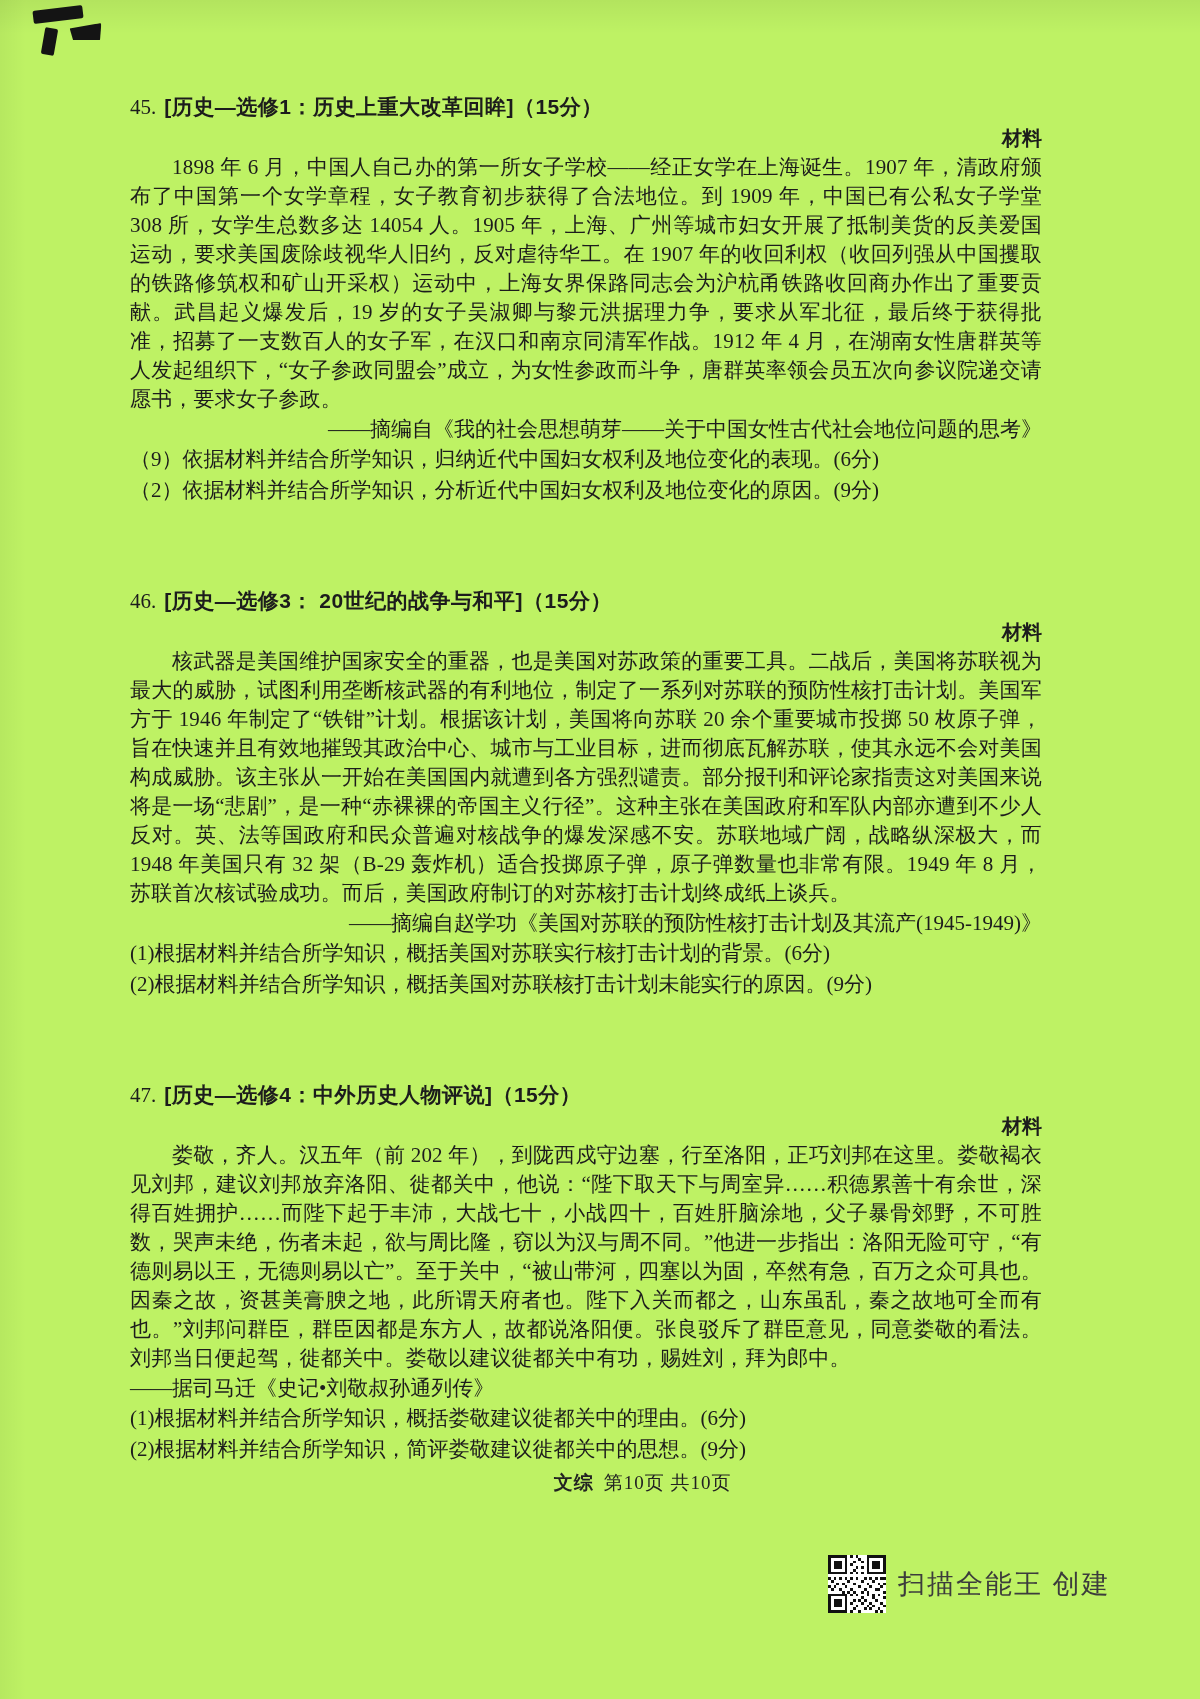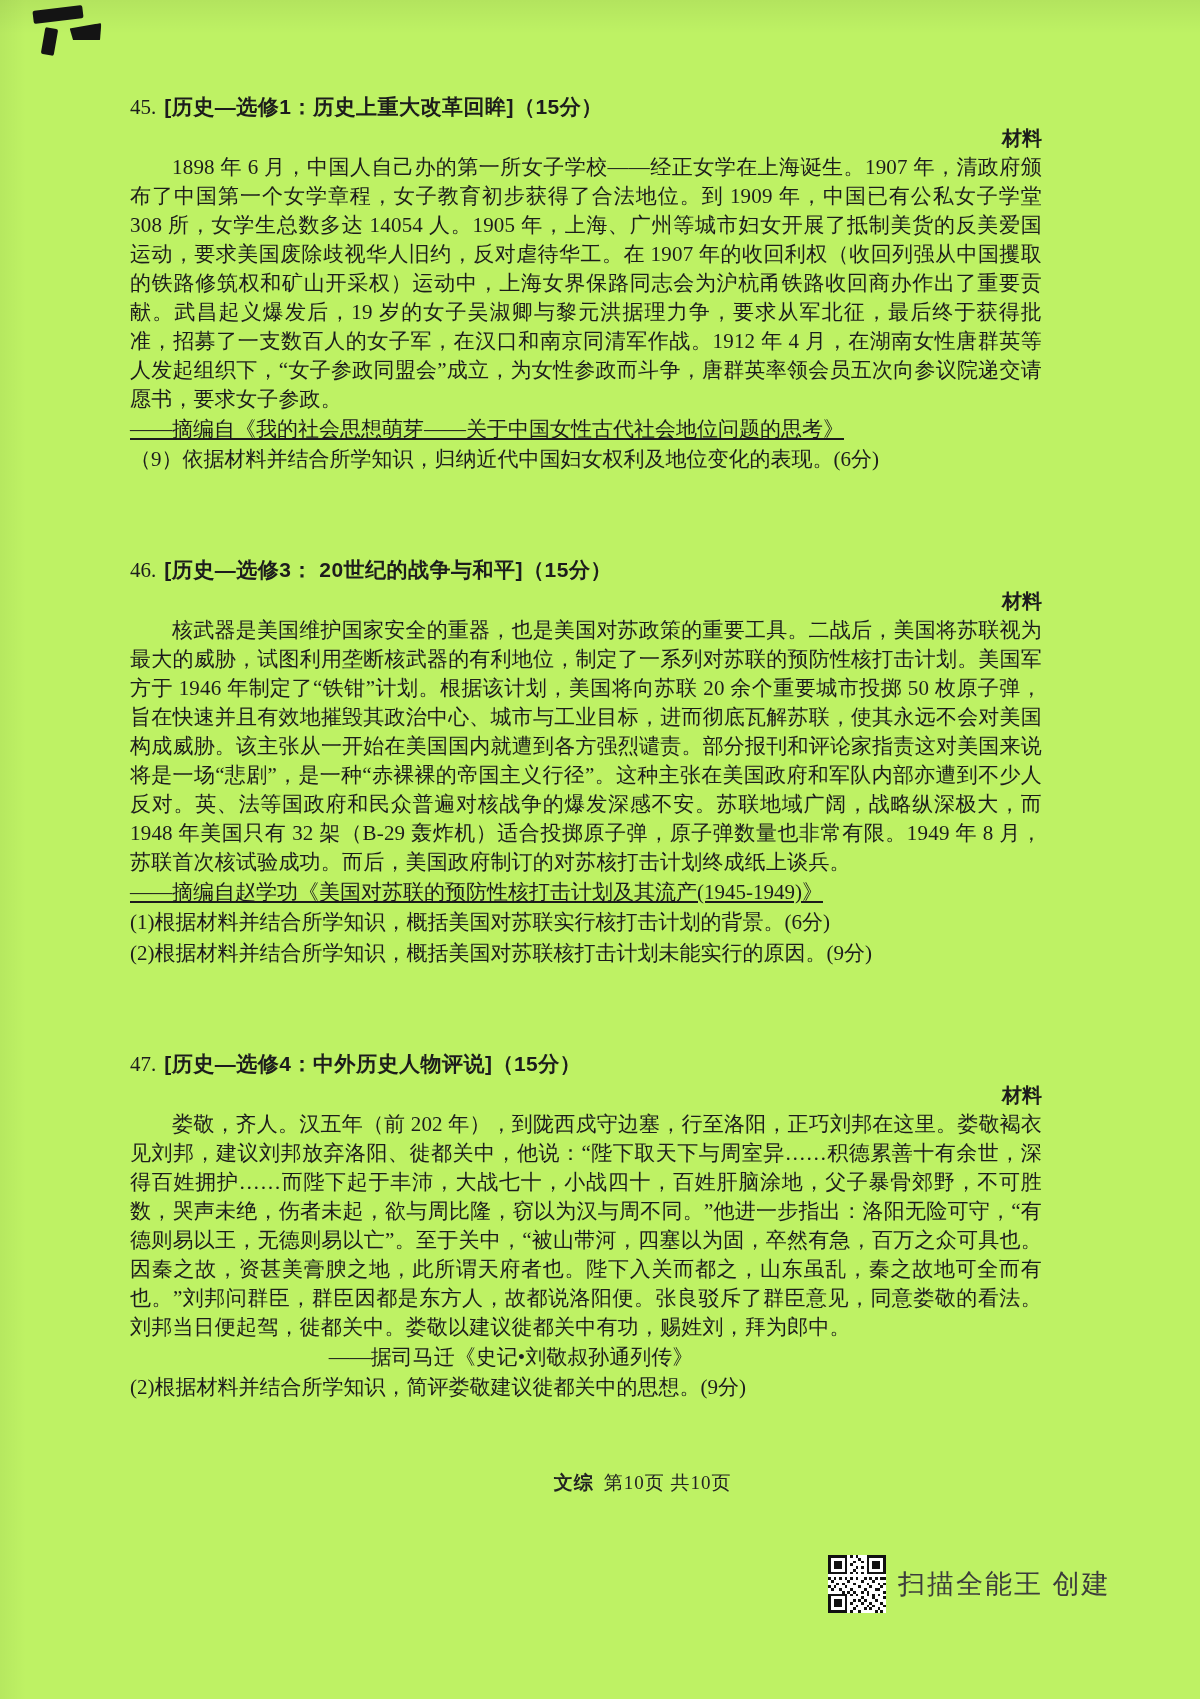--- a/index.html
+++ b/index.html
@@ -61,22 +61,22 @@
     font-size: 21px;
     line-height: 29px;
     text-align: justify;
     text-indent: 2em;
     letter-spacing: 0.2px;
   }
   .source {
     font-size: 21px;
     line-height: 30px;
   }
-  .src-center { text-align: left; text-decoration: underline; }
-  .src-right { text-align: center; padding-right: 150px; }
+  .src-center { text-align: right; }
+  .src-right { text-align: left; padding-right: 150px; }
   .subq {
     font-size: 21px;
     line-height: 31px;
   }
 
   .footer {
     position: absolute;
     left: 0;
     right: 0;
     top: 1470px;
@@ -118,40 +118,42 @@
   <div class="content">
 
     <section class="question">
       <div class="q-title">
         <span class="q-num">45.</span><span class="q-head">[历史—选修1：历史上重大改革回眸]（15分）</span>
       </div>
       <div class="material-label">材料</div>
       <p class="material-body">1898 年 6 月，中国人自己办的第一所女子学校——经正女学在上海诞生。1907 年，清政府颁布了中国第一个女学章程，女子教育初步获得了合法地位。到 1909 年，中国已有公私女子学堂 308 所，女学生总数多达 14054 人。1905 年，上海、广州等城市妇女开展了抵制美货的反美爱国运动，要求美国废除歧视华人旧约，反对虐待华工。在 1907 年的收回利权（收回列强从中国攫取的铁路修筑权和矿山开采权）运动中，上海女界保路同志会为沪杭甬铁路收回商办作出了重要贡献。武昌起义爆发后，19 岁的女子吴淑卿与黎元洪据理力争，要求从军北征，最后终于获得批准，招募了一支数百人的女子军，在汉口和南京同清军作战。1912 年 4 月，在湖南女性唐群英等人发起组织下，“女子参政同盟会”成立，为女性参政而斗争，唐群英率领会员五次向参议院递交请愿书，要求女子参政。</p>
       <div class="source src-center">——摘编自《我的社会思想萌芽——关于中国女性古代社会地位问题的思考》</div>
       <div class="subq">（9）依据材料并结合所学知识，归纳近代中国妇女权利及地位变化的表现。(6分)</div>
+      <div class="subq">（2）依据材料并结合所学知识，分析近代中国妇女权利及地位变化的原因。(9分)</div>
     </section>
 
     <section class="question">
       <div class="q-title">
         <span class="q-num">46.</span><span class="q-head">[历史—选修3： 20世纪的战争与和平]（15分）</span>
       </div>
       <div class="material-label">材料</div>
       <p class="material-body">核武器是美国维护国家安全的重器，也是美国对苏政策的重要工具。二战后，美国将苏联视为最大的威胁，试图利用垄断核武器的有利地位，制定了一系列对苏联的预防性核打击计划。美国军方于 1946 年制定了“铁钳”计划。根据该计划，美国将向苏联 20 余个重要城市投掷 50 枚原子弹，旨在快速并且有效地摧毁其政治中心、城市与工业目标，进而彻底瓦解苏联，使其永远不会对美国构成威胁。该主张从一开始在美国国内就遭到各方强烈谴责。部分报刊和评论家指责这对美国来说将是一场“悲剧”，是一种“赤裸裸的帝国主义行径”。这种主张在美国政府和军队内部亦遭到不少人反对。英、法等国政府和民众普遍对核战争的爆发深感不安。苏联地域广阔，战略纵深极大，而 1948 年美国只有 32 架（B-29 轰炸机）适合投掷原子弹，原子弹数量也非常有限。1949 年 8 月，苏联首次核试验成功。而后，美国政府制订的对苏核打击计划终成纸上谈兵。</p>
       <div class="source src-center">——摘编自赵学功《美国对苏联的预防性核打击计划及其流产(1945-1949)》</div>
       <div class="subq">(1)根据材料并结合所学知识，概括美国对苏联实行核打击计划的背景。(6分)</div>
       <div class="subq">(2)根据材料并结合所学知识，概括美国对苏联核打击计划未能实行的原因。(9分)</div>
     </section>
 
     <section class="question">
       <div class="q-title">
         <span class="q-num">47.</span><span class="q-head">[历史—选修4：中外历史人物评说]（15分）</span>
       </div>
       <div class="material-label">材料</div>
       <p class="material-body">娄敬，齐人。汉五年（前 202 年），到陇西戍守边塞，行至洛阳，正巧刘邦在这里。娄敬褐衣见刘邦，建议刘邦放弃洛阳、徙都关中，他说：“陛下取天下与周室异……积德累善十有余世，深得百姓拥护……而陛下起于丰沛，大战七十，小战四十，百姓肝脑涂地，父子暴骨郊野，不可胜数，哭声未绝，伤者未起，欲与周比隆，窃以为汉与周不同。”他进一步指出：洛阳无险可守，“有德则易以王，无德则易以亡”。至于关中，“被山带河，四塞以为固，卒然有急，百万之众可具也。因秦之故，资甚美膏腴之地，此所谓天府者也。陛下入关而都之，山东虽乱，秦之故地可全而有也。”刘邦问群臣，群臣因都是东方人，故都说洛阳便。张良驳斥了群臣意见，同意娄敬的看法。刘邦当日便起驾，徙都关中。娄敬以建议徙都关中有功，赐姓刘，拜为郎中。</p>
       <div class="source src-right">——据司马迁《史记•刘敬叔孙通列传》</div>
+      <div class="subq">(1)根据材料并结合所学知识，概括娄敬建议徙都关中的理由。(6分)</div>
       <div class="subq">(2)根据材料并结合所学知识，简评娄敬建议徙都关中的思想。(9分)</div>
     </section>
 
   </div>
 
   <div class="footer">
     <span class="footer-course">文综</span><span>第10页 共10页</span>
   </div>
 
   <div class="scan-credit">

